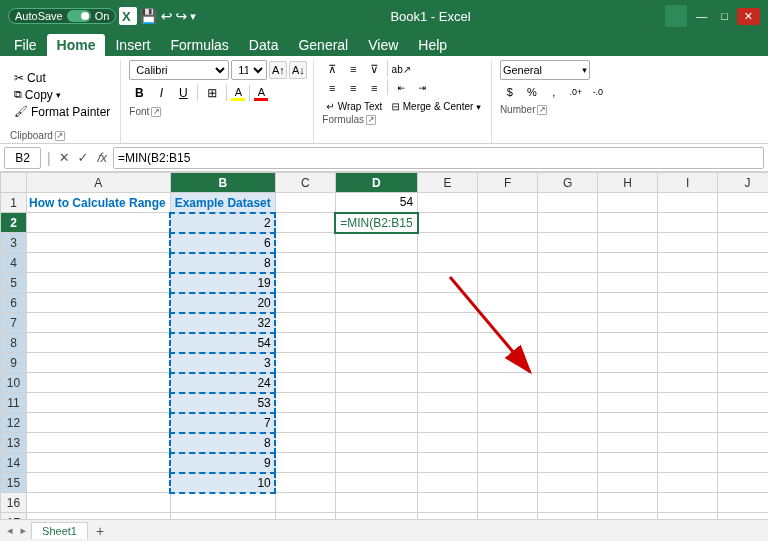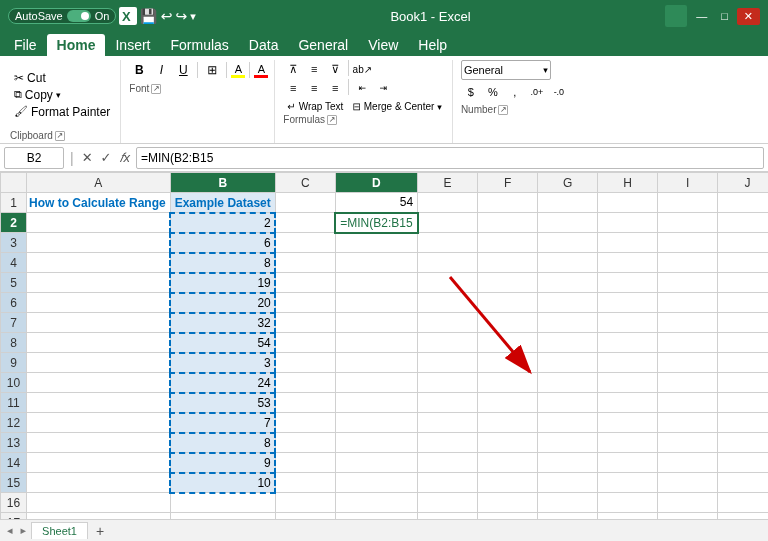--- a/index.html
+++ b/index.html
@@ -177,21 +177,21 @@
     #formula-bar {
       height: 28px;
       background: #fff;
       border-bottom: 1px solid #d0d0d0;
       display: flex;
       align-items: center;
       padding: 0 4px;
       gap: 4px;
     }
     .cell-ref {
-      width: 60px; height: 22px;
+      width: 37px; height: 22px;
       border: 1px solid #bbb;
       border-radius: 2px;
       text-align: center;
       font-size: 12px;
       padding: 0 2px;
       background: #fff;
     }
     .formula-separator { color: #aaa; font-size: 14px; padding: 0 2px; }
     .formula-actions { display: flex; align-items: center; gap: 4px; }
     .formula-action-btn { cursor: pointer; color: #555; font-size: 13px; padding: 0 2px; }
@@ -432,20 +432,30 @@
       </div>
     </div>
     <div class="group-footer">
       <span>Clipboard</span>
       <div class="group-footer-expand">↗</div>
     </div>
   </div>
 
   <div class="ribbon-group">
     <div class="ribbon-content-col">
+      <div class="font-row">
+        <select class="font-select">
+          <option>Calibri</option>
+        </select>
+        <select class="size-select">
+          <option>11</option>
+        </select>
+        <div class="font-size-btn">A↑</div>
+        <div class="font-size-btn">A↓</div>
+      </div>
       <div class="font-row">
         <div class="fmt-btn bold">B</div>
         <div class="fmt-btn italic">I</div>
         <div class="fmt-btn underline">U</div>
         <div style="width:1px;background:#d0d0d0;height:16px;margin:0 2px;"></div>
         <div class="fmt-btn">⊞</div>
         <div style="width:1px;background:#d0d0d0;height:16px;margin:0 2px;"></div>
         <div class="color-btn">
           <span style="font-size:11px;">A</span>
           <div class="color-bar" style="background:#ffff00;"></div>

